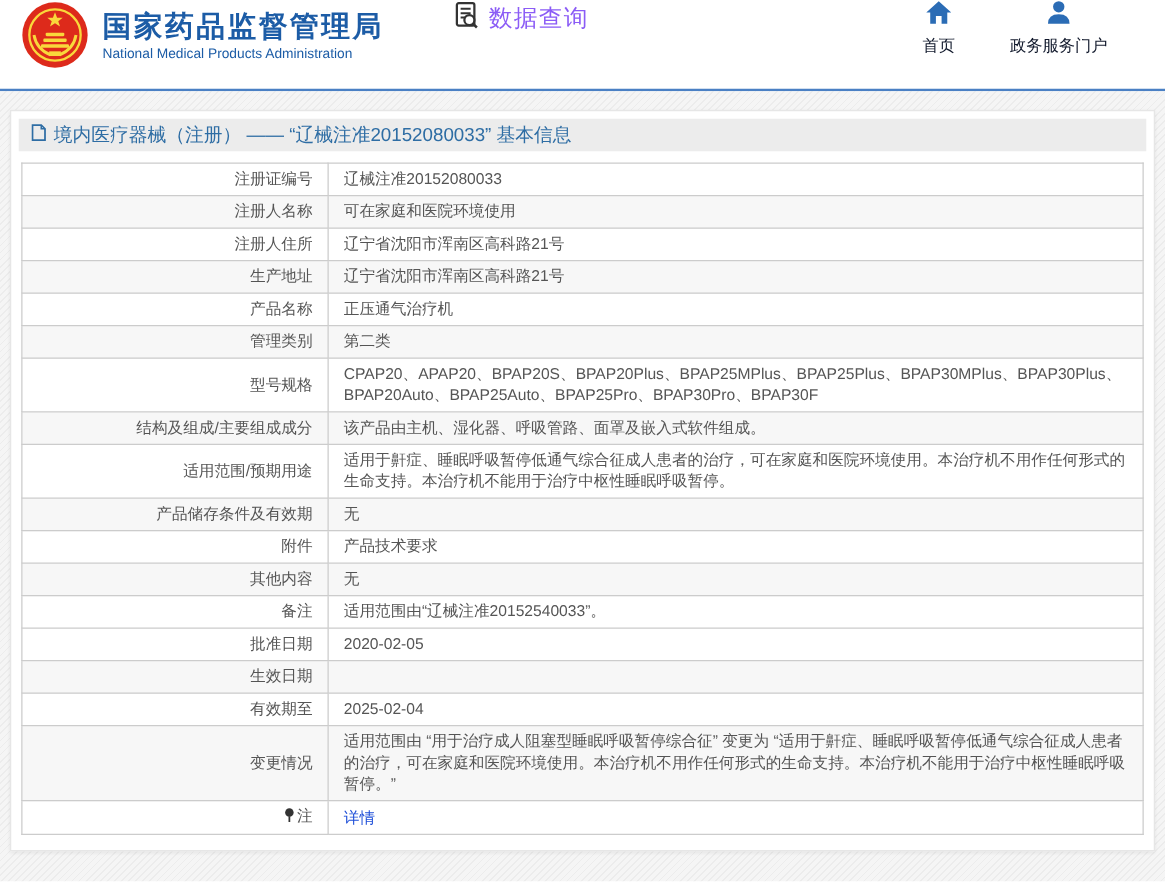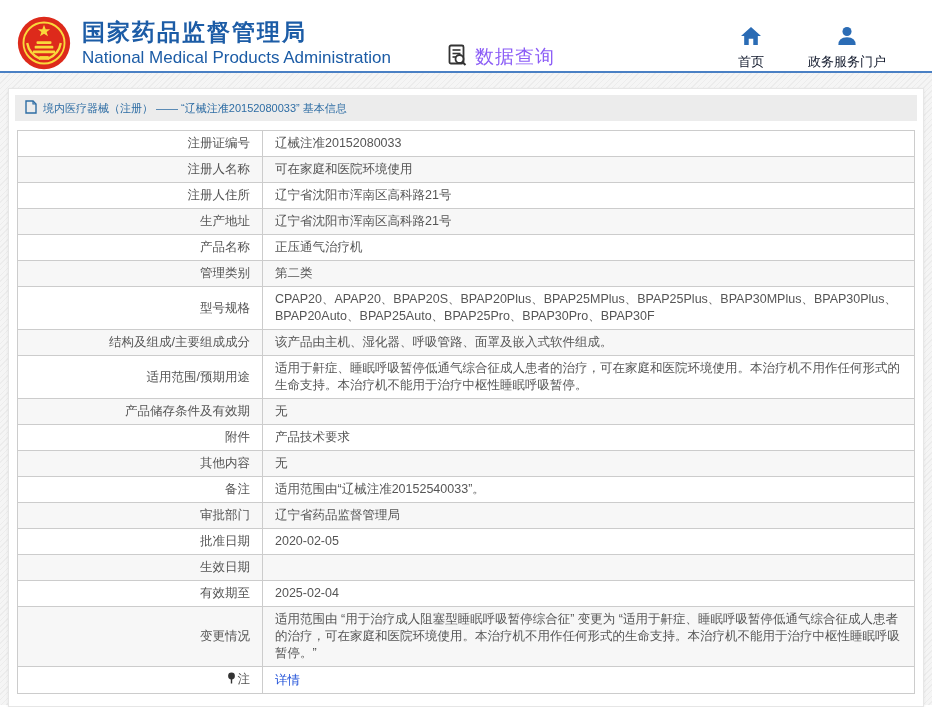--- a/index.html
+++ b/index.html
@@ -6,28 +6,28 @@
   html,body { margin:0; padding:0; }
   body {
     width:932px; height:707px; overflow:hidden;
     font-family:"Liberation Sans","DejaVu Sans",sans-serif;
     background:#fff;
   }
   
   .header {
     height:73px; background:#fff;
     border-bottom:2px solid #4a80c4;
-    display:flex; align-items:flex-end;
+    display:flex; align-items:flex-start;
     padding:0 18px 0 16px;
   }
   .brand { display:flex; align-items:center; gap:10px; }
   .emblem { width:56px; height:56px; flex:0 0 auto; }
   .brand-text { display:flex; flex-direction:column; }
   .brand-cn { font-size:23px; font-weight:bold; color:#1c5ca6; letter-spacing:2px; line-height:26px; }
-  .brand-en { font-size:17px; color:#1c5ca6; margin-top:3px; }
+  .brand-en { font-size:11px; color:#1c5ca6; margin-top:3px; }
   .data-query { display:flex; align-items:center; gap:5px; margin-left:55px; cursor:pointer; }
   .data-query-label { font-size:19px; color:#8b5cf6; letter-spacing:1px; }
   .header-spacer { flex:1; }
   .nav-item { display:flex; flex-direction:column; align-items:center; cursor:pointer; margin-right:44px; }
   .nav-item:last-child { margin-right:28px; }
   .nav-item .nav-label { font-size:13px; color:#0f172a; margin-top:3px; white-space:nowrap; }
   
   .main {
     height:632px;
     background:repeating-linear-gradient(135deg,#f5f5f5 0px,#f5f5f5 3px,#ececec 3px,#ececec 4px);
@@ -36,21 +36,21 @@
   .panel {
     width:916px; margin:0 auto; background:#fff;
     border:1px solid #e6e6e6;
     box-shadow:0 1px 3px rgba(0,0,0,0.07);
     padding:6px 6px 12px 6px;
   }
   .titlebar {
     height:26px; background:#ececec;
     display:flex; align-items:center; gap:6px;
     padding:0 10px;
-    color:#2e6da4; font-size:11px;text-align:center;
+    color:#2e6da4; font-size:15px;text-align:center;
   }
   
   .table-wrap { margin:9px 2px 0 2px; }
   table.info { width:100%; border-collapse:collapse; font-size:12.5px; color:#555; }
   table.info td { border:1px solid #ccc; padding:4px 12px; line-height:17px; vertical-align:middle; }
   td.cell-label { width:245px; text-align:right; color:#555; white-space:nowrap; }
   td.cell-value { text-align:left; }
   tr.alt { background:#f7f7f7; }
   .detail-link { color:#1d4ed8; text-decoration:none; cursor:pointer; }
   .pin-icon { display:inline-block; vertical-align:-1px; margin-right:2px; }
@@ -178,24 +178,20 @@
               <td class="cell-value">产品技术要求</td>
             </tr>
             <tr class="alt">
               <td class="cell-label">其他内容</td>
               <td class="cell-value">无</td>
             </tr>
             <tr>
               <td class="cell-label">备注</td>
               <td class="cell-value">适用范围由“辽械注准20152540033”。</td>
             </tr>
-            <tr class="alt">
-              <td class="cell-label">审批部门</td>
-              <td class="cell-value">辽宁省药品监督管理局</td>
-            </tr>
             <tr>
               <td class="cell-label">批准日期</td>
               <td class="cell-value">2020-02-05</td>
             </tr>
             <tr class="alt">
               <td class="cell-label">生效日期</td>
               <td class="cell-value"></td>
             </tr>
             <tr>
               <td class="cell-label">有效期至</td>

